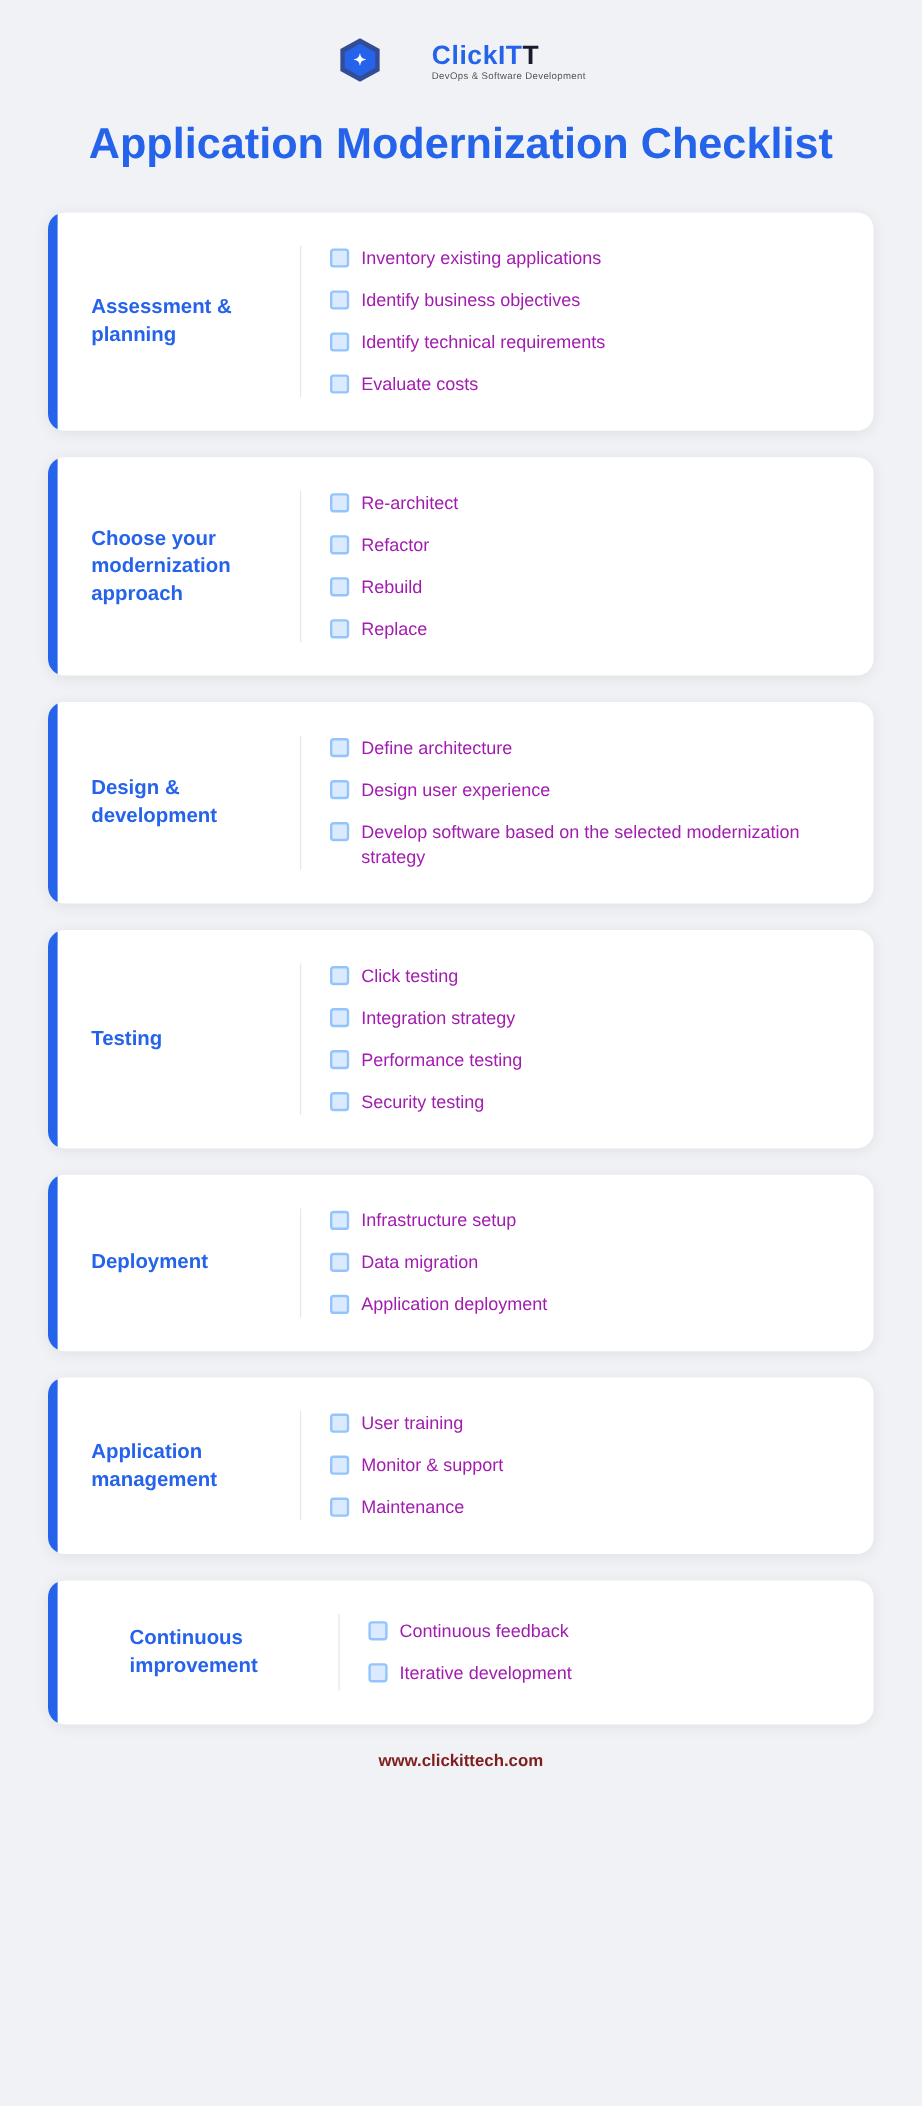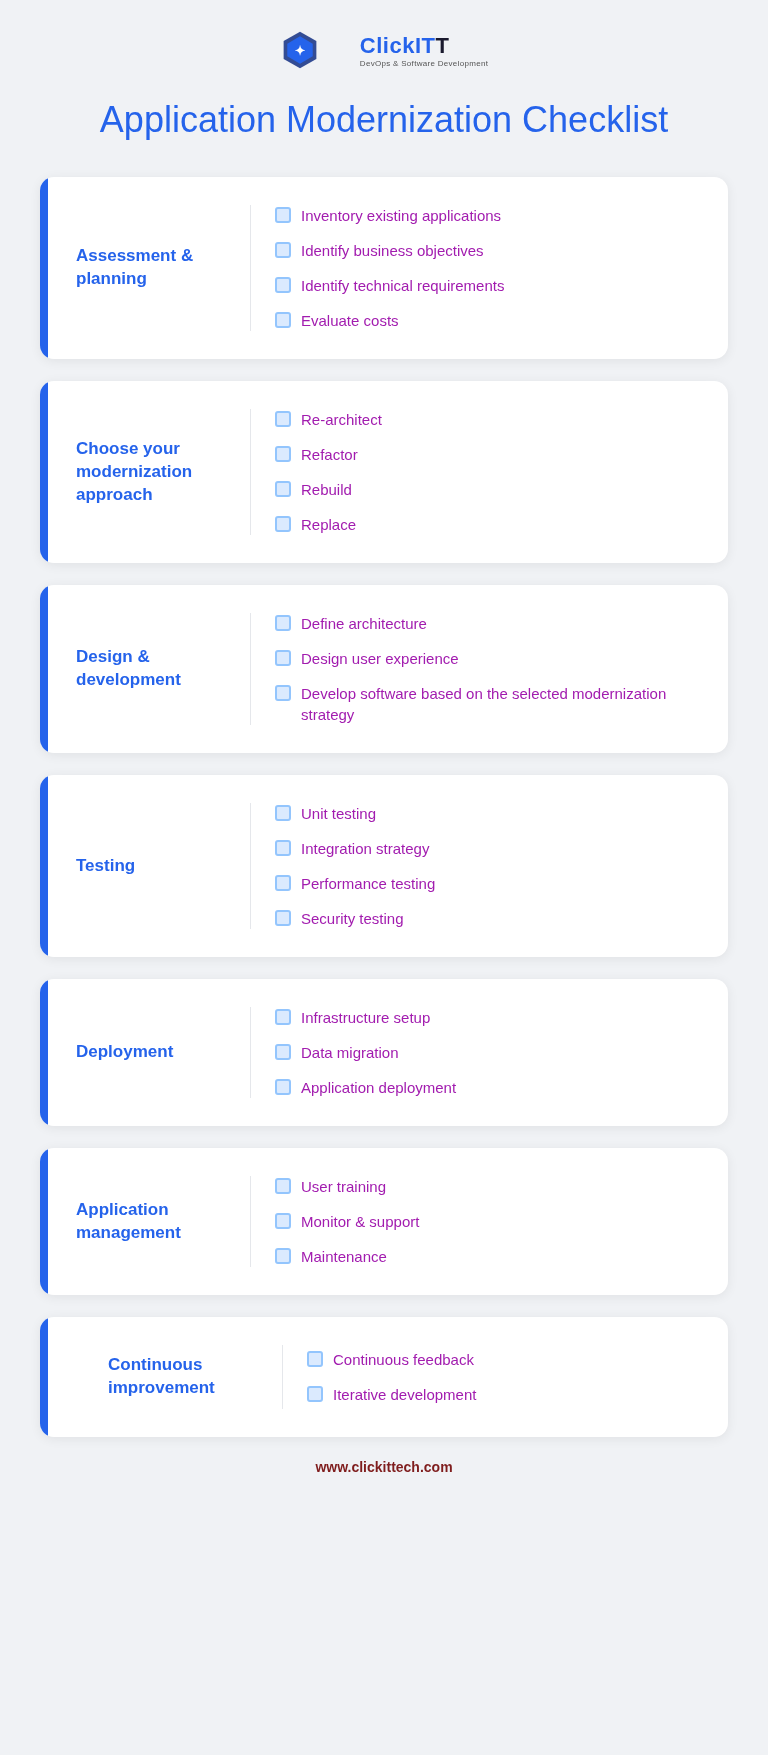--- a/index.html
+++ b/index.html
@@ -43,21 +43,21 @@
     .logo-name span {
       color: #2563eb;
     }
     .logo-tagline {
       font-size: 8px;
       color: #555;
       letter-spacing: 0.3px;
     }
     .main-title {
       font-size: 36px;
-      font-weight: 400;
+      font-weight: 700;
       color: #2563eb;
       text-align: center;
       margin-bottom: 36px;
       line-height: 1.2;
     }
     .card {
       background: #fff;
       border-radius: 14px;
       box-shadow: 0 2px 12px rgba(0,0,0,0.07);
       margin-bottom: 22px;
@@ -229,21 +229,21 @@
         </div>
       </div>
       <div class="card">
         <div class="card-accent"></div>
         <div class="card-body">
           <div class="card-title" style="white-space: pre-line;">Testing</div>
           <div class="card-divider"></div>
           <ul class="checklist">
             <li>
               <span class="checkbox-icon"></span>
-              <span>Unit testing</span>
+              <span>Click testing</span>
             </li>
             <li>
               <span class="checkbox-icon"></span>
               <span>Integration strategy</span>
             </li>
             <li>
               <span class="checkbox-icon"></span>
               <span>Performance testing</span>
             </li>
             <li>

